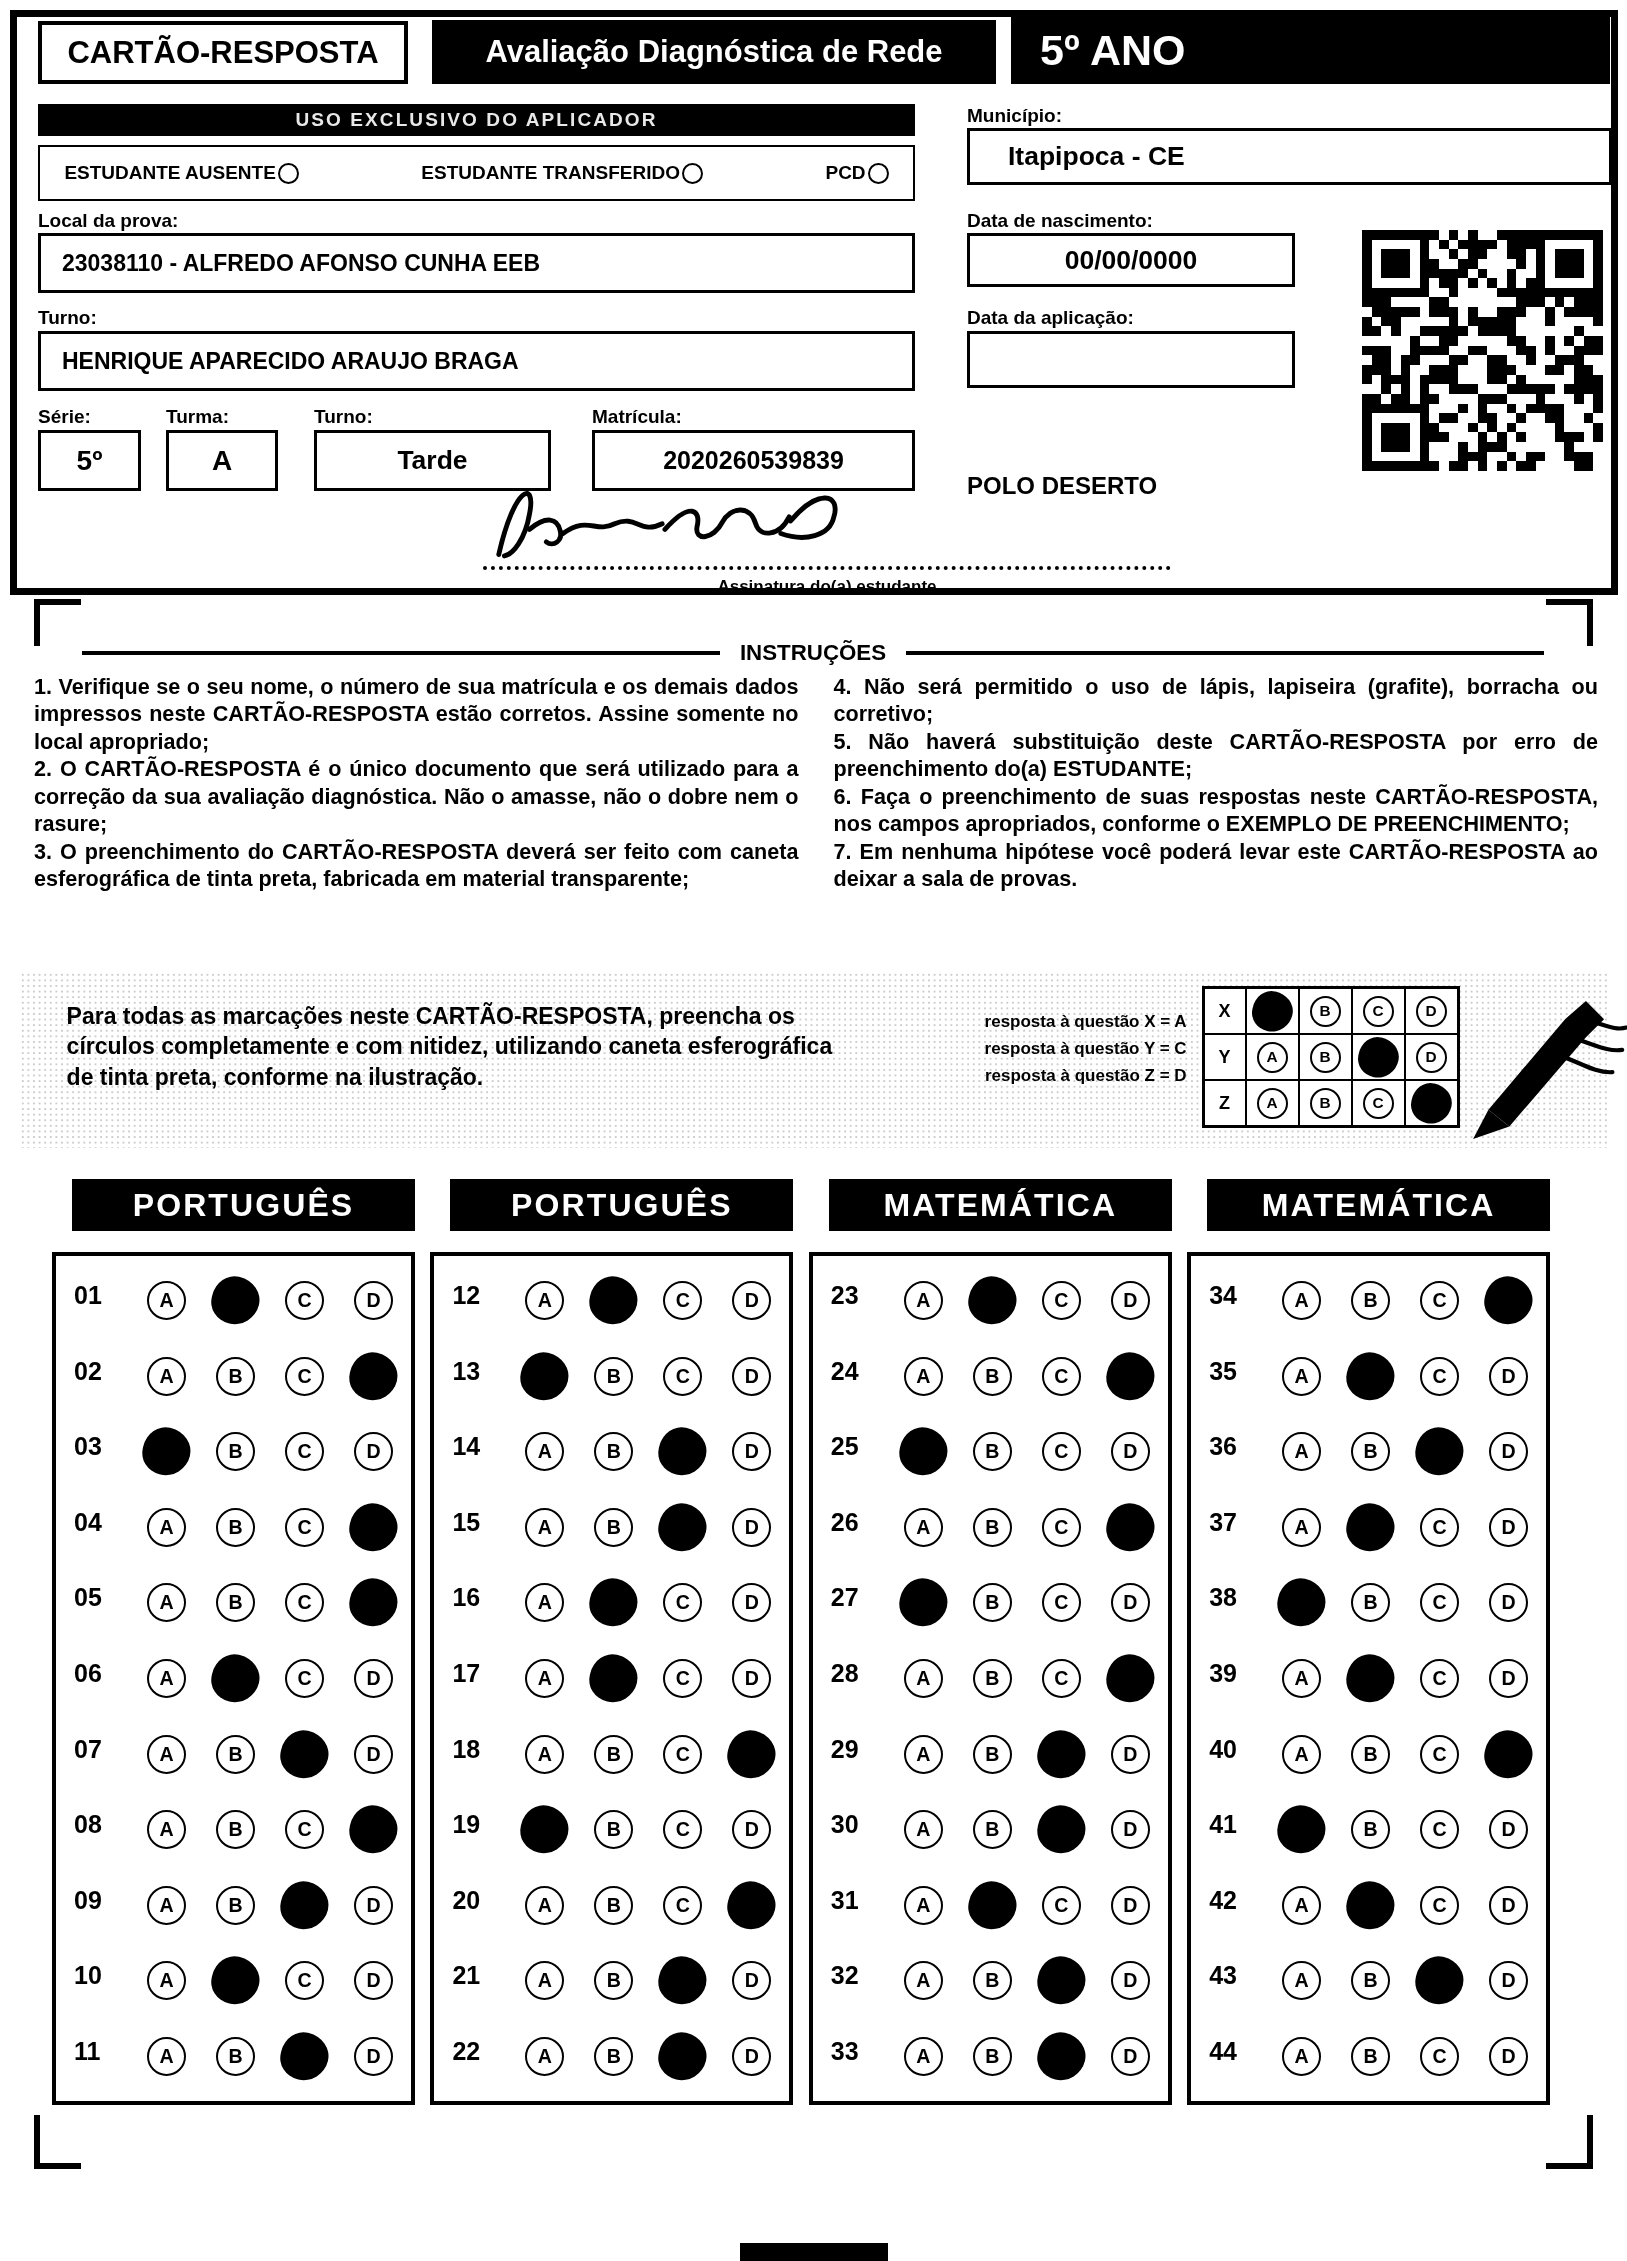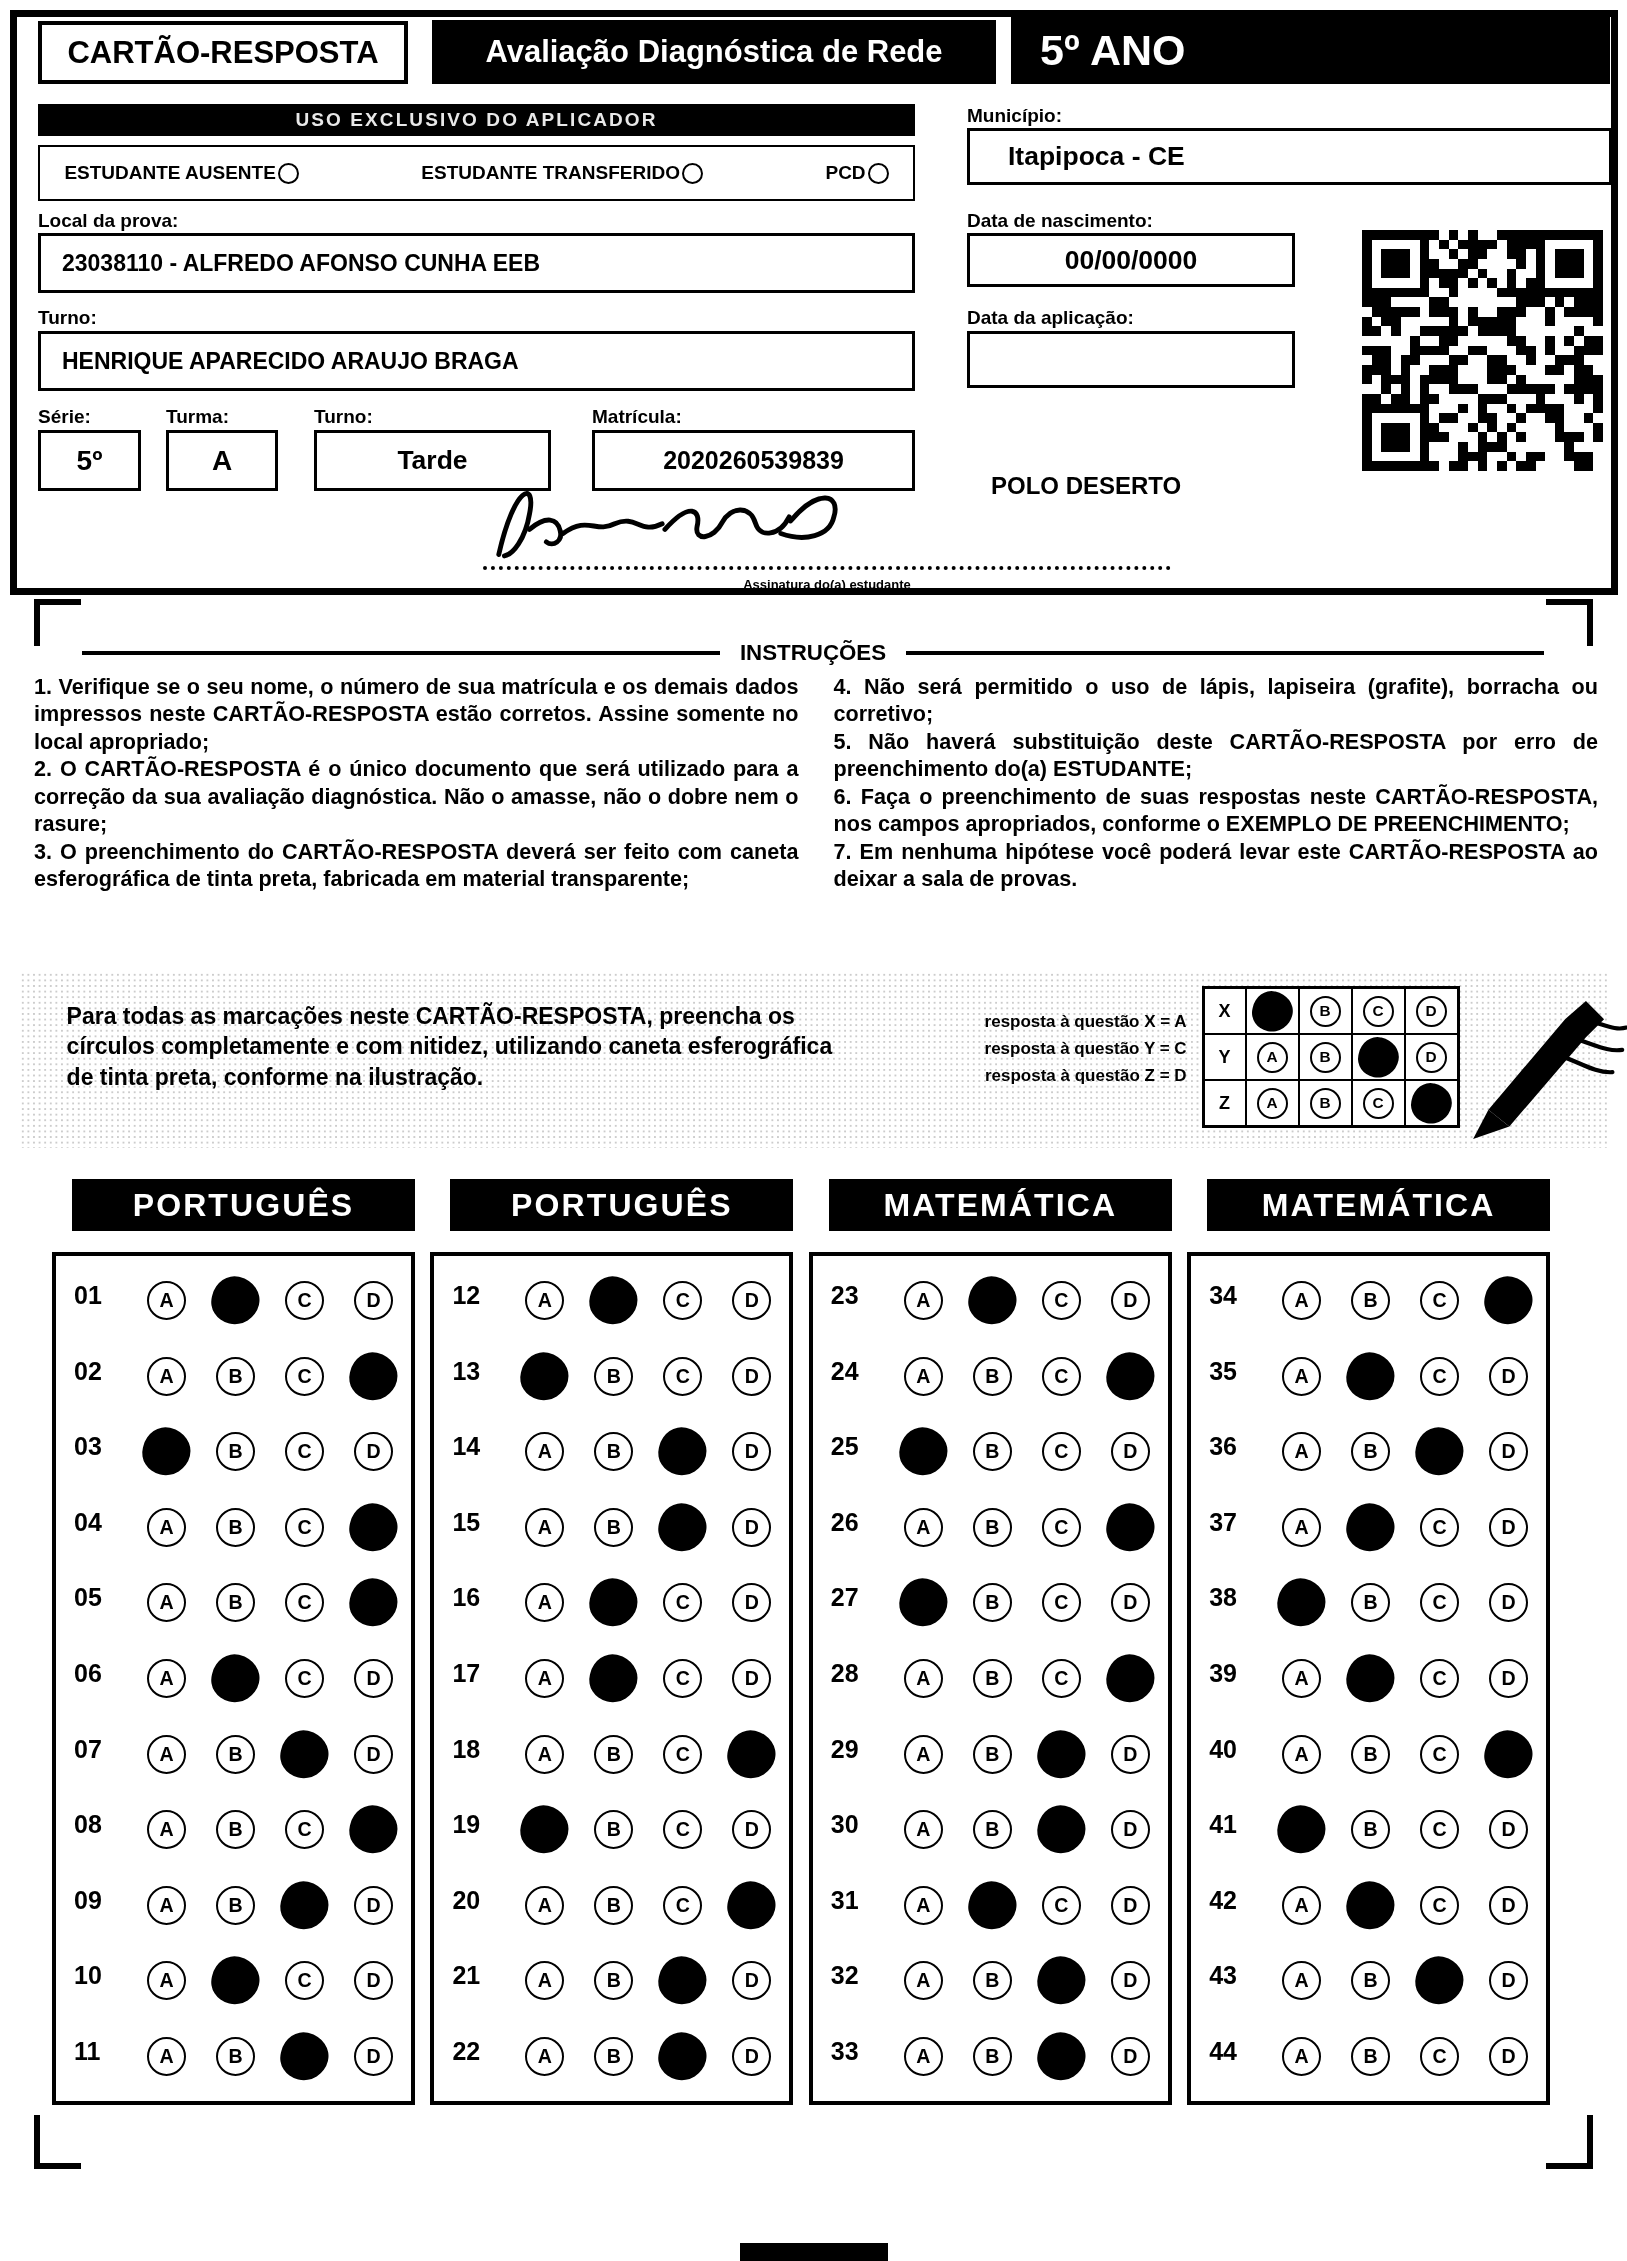--- a/index.html
+++ b/index.html
@@ -20,21 +20,21 @@
                display:flex; align-items:center; font-size:43px; font-weight:bold; padding-left:29px; }
 
   .ap-bar { position:absolute; left:38px; top:104px; width:877px; height:32px; background:#000; color:#e8e8e8;
             display:flex; align-items:center; justify-content:center; font-size:19px; font-weight:bold; letter-spacing:2.1px; }
   .ap-box { position:absolute; left:38px; top:145px; width:877px; height:56px; border:2.8px solid #000;
             display:flex; align-items:center; justify-content:space-between; padding:0 24.4px; }
   .ap-item { display:flex; align-items:center; gap:2px; font-weight:bold; font-size:19px; }
   .ap-circle { width:21px; height:21px; border:2.1px solid #000; border-radius:50%; background:#fff; }
 
   .sig-line { position:absolute; left:483px; top:517px; width:688px; height:53px; border-bottom:4.2px dotted #000; }
-  .sig-label { position:absolute; left:483px; top:577px; width:688px; text-align:center; font-size:13px; font-weight:bold; }
+  .sig-label { position:absolute; left:483px; top:577px; width:688px; text-align:center; font-size:17px; font-weight:bold; }
   .sig-svg { position:absolute; left:489px; top:472px; }
 
   .corner { position:absolute; width:47px; height:47px; border:0 solid #000; }
   .c-tl { left:34px; top:599px; border-left-width:6.3px; border-top-width:6.3px; }
   .c-tr { left:1546px; top:599px; border-right-width:6.3px; border-top-width:6.3px; }
   .c-bl { left:34px; top:2115px; height:54px; border-left-width:6.3px; border-bottom-width:6.3px; }
   .c-br { left:1546px; top:2115px; height:54px; border-right-width:6.3px; border-bottom-width:6.3px; }
 
   .instr-title-row { position:absolute; left:82px; top:640px; width:1462px; display:flex; align-items:center; gap:19.6px; }
   .rule { flex:1; height:4.9px; background:#000; }
@@ -753,21 +753,21 @@
       <div class="qb d"></div>
       <div class="qb"></div>
       <div class="qb"></div>
       <div class="qb"></div>
       <div class="qb"></div>
       <div class="qb d"></div>
       <div class="qb d"></div>
       <div class="qb"></div>
     </div>
 
-  <div class="lbl" style="left:967px; top:472px; font-size:24px;margin-left:24px;">POLO DESERTO</div>
+  <div class="lbl" style="left:967px; top:472px; font-size:24px;">POLO DESERTO</div>
 
   <svg class="sig-svg" width="377" height="98" viewBox="0 0 540 140">
     <g fill="none" stroke="#000" stroke-width="7" stroke-linecap="round">
       <path d="M14 118 C 36 20, 68 10, 58 60 C 52 96, 34 118, 22 120"></path>
       <path d="M58 82 C 82 62, 98 66, 102 84 C 106 98, 92 108, 82 100"></path>
       <path d="M106 88 C 142 62, 152 88, 180 74 C 212 60, 216 90, 248 74"></path>
       <path d="M252 82 C 288 42, 304 54, 298 78 C 294 100, 322 96, 334 72 C 346 50, 374 46, 382 74 C 388 94, 416 92, 430 64"></path>
       <path d="M432 70 C 472 22, 504 32, 494 64 C 488 92, 452 100, 418 88"></path>
     </g>
   </svg>

